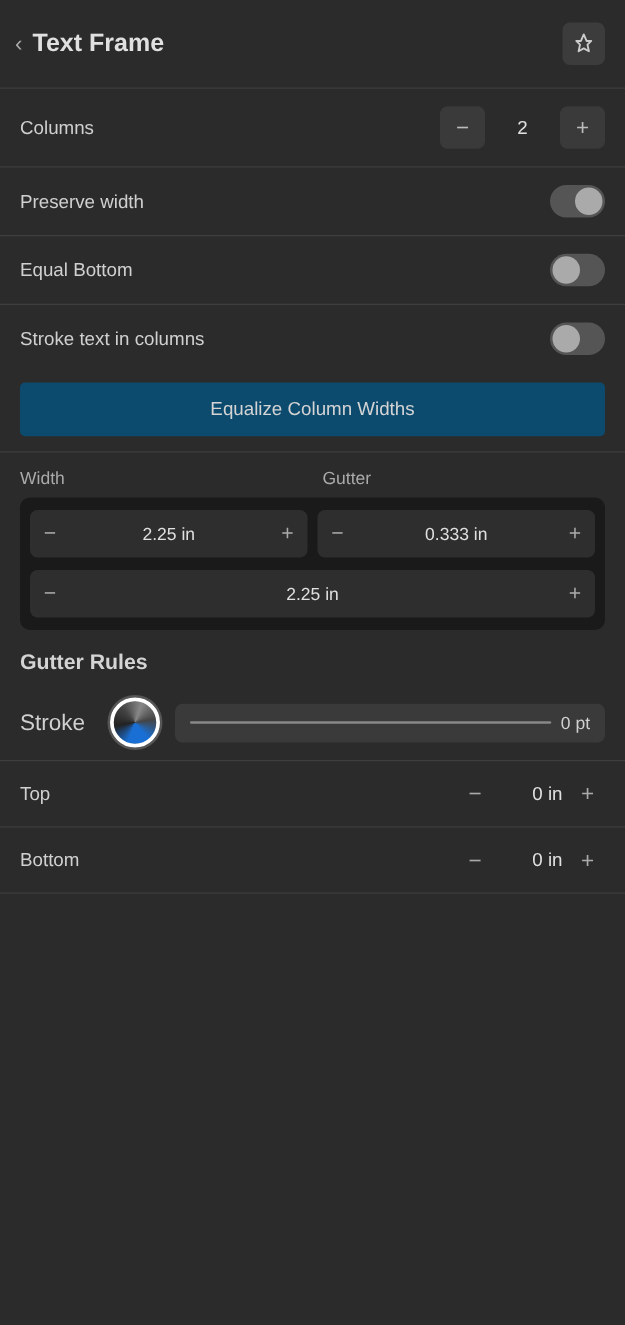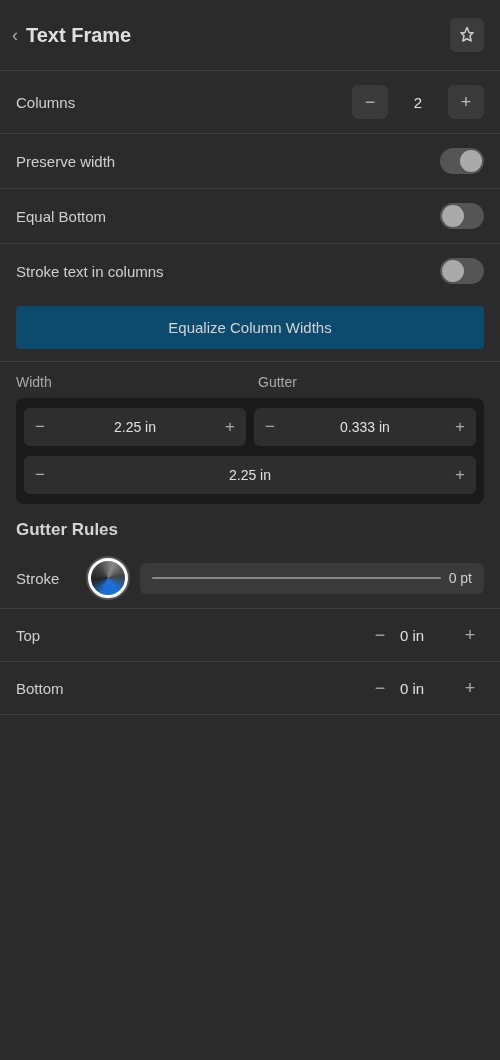--- a/index.html
+++ b/index.html
@@ -216,21 +216,21 @@
     }
 
     
     .stroke-row {
       display: flex;
       align-items: center;
       padding: 10px 16px;
       gap: 12px;
     }
     .stroke-label {
-      font-size: 15px;
+      font-size: 18px;
       color: #d0d0d0;
       width: 60px;
     }
 
     .color-circle {
       width: 40px;
       height: 40px;
       border-radius: 50%;
       background: radial-gradient(circle at 35% 35%, #555 0%, #222 60%, #1a6fd4 80%, #0d3fa0 100%);
       border: 3px solid white;
@@ -287,21 +287,21 @@
       font-size: 18px;
       cursor: pointer;
       display: flex;
       align-items: center;
       justify-content: center;
     }
     .tb-val {
       font-size: 15px;
       color: #e0e0e0;
       min-width: 50px;
-      text-align: left;
+      text-align: right;
     }
   </style>
 </head>
 <body>
 
 <div class="header">
   <div class="header-left">
     <span class="back-icon">‹</span>
     <span class="header-title">Text Frame</span>
   </div>

